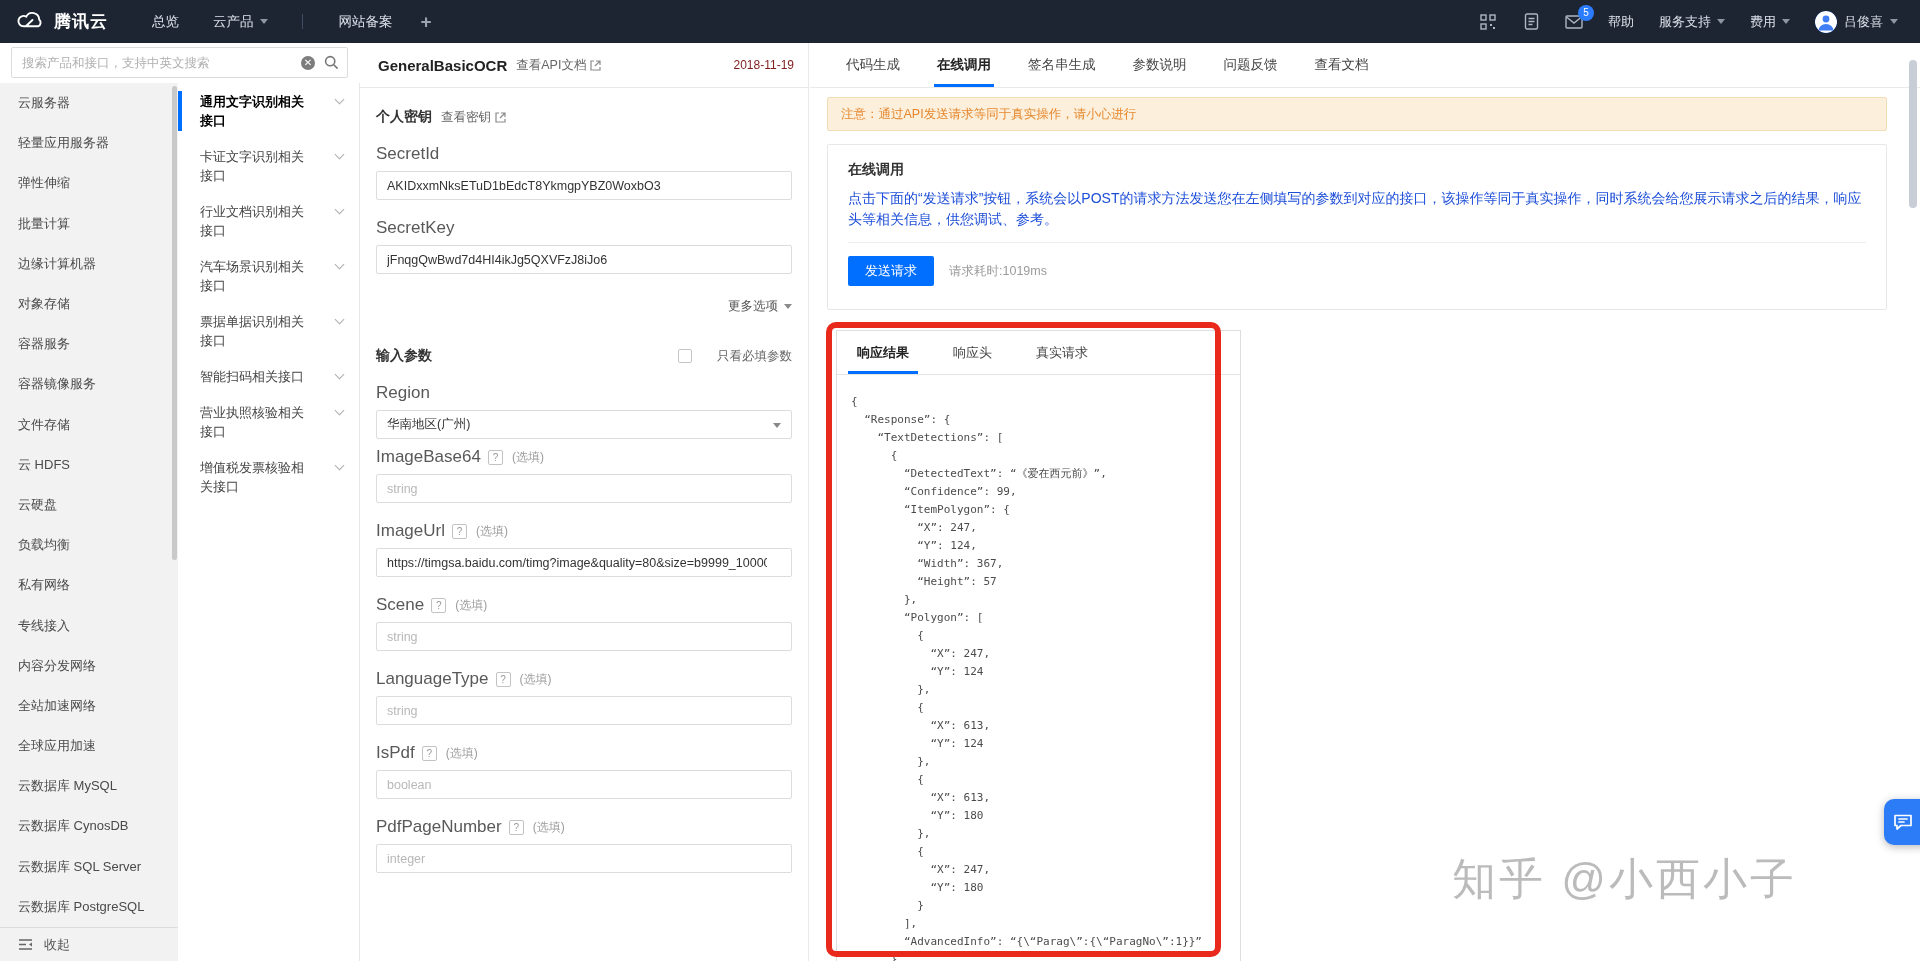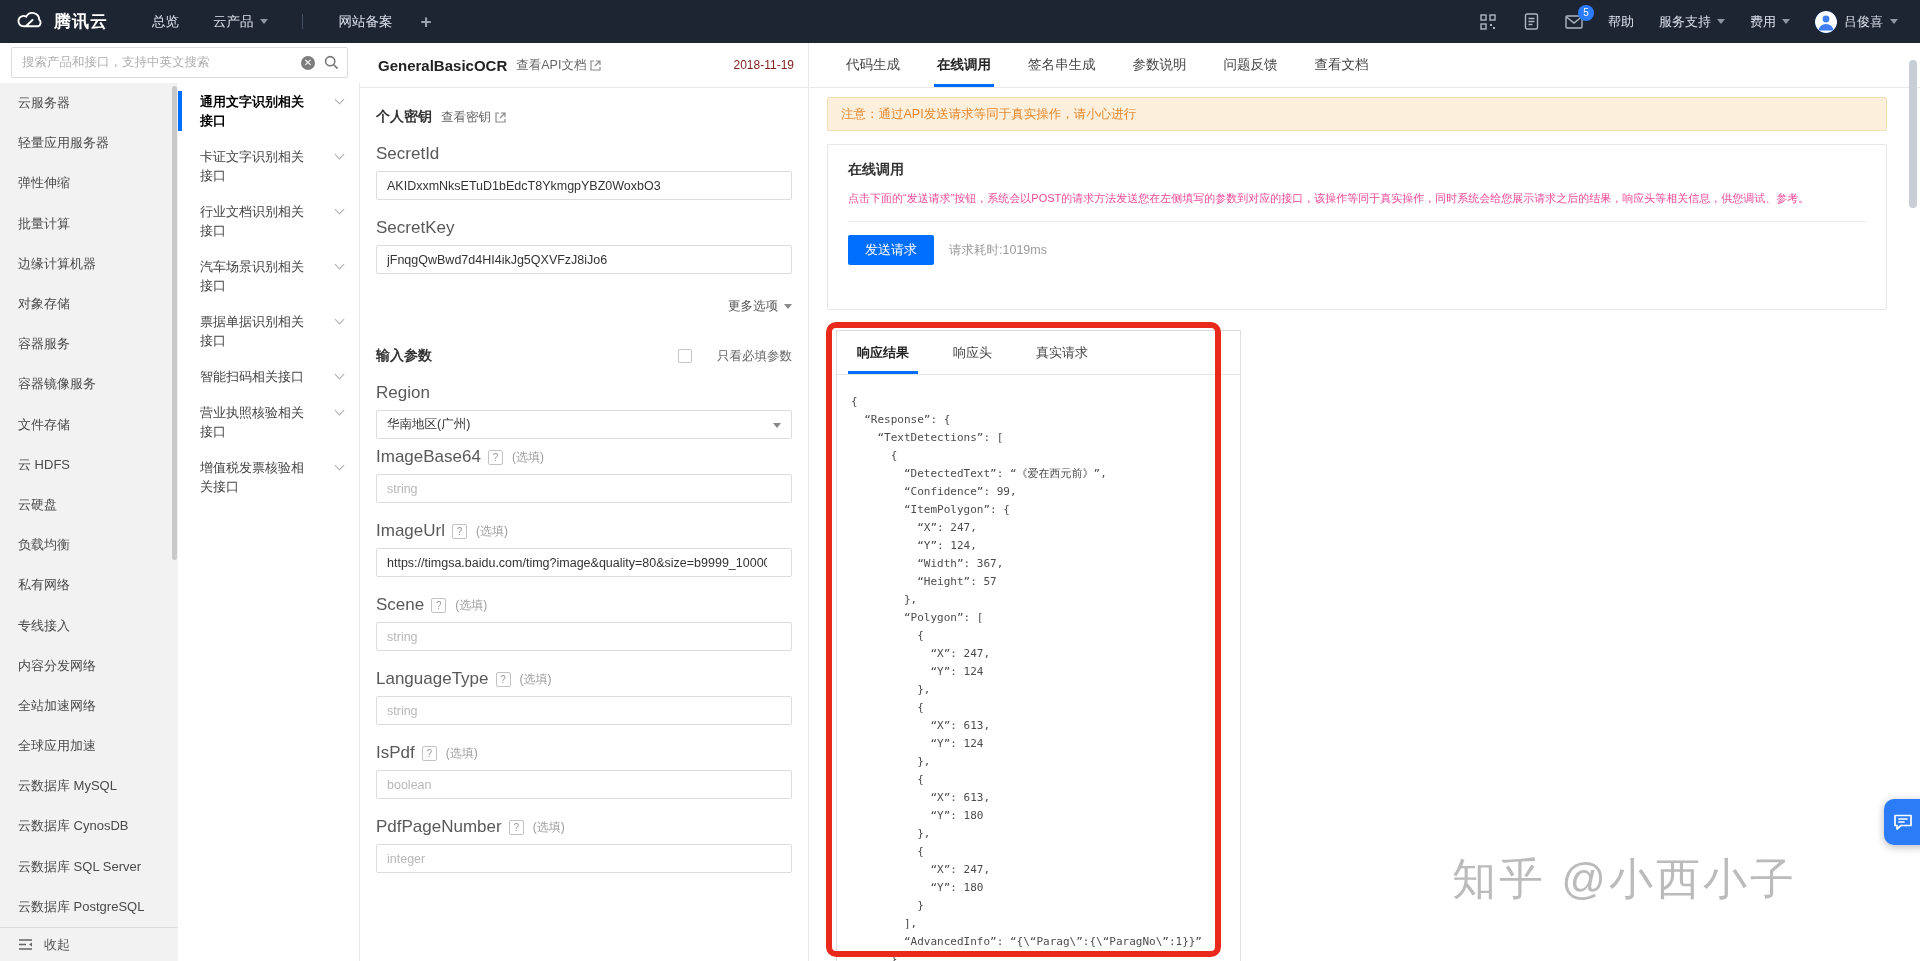--- a/index.html
+++ b/index.html
@@ -20,21 +20,21 @@
 .nav-right{margin-left:auto;display:flex;align-items:center;gap:25px;margin-right:22px;font-size:13px}
 .tb-icon{width:18px;height:18px;position:relative;cursor:pointer;display:flex;align-items:center;justify-content:center}
 .tb-icon svg{display:block}
 .mail-badge{position:absolute;top:-8px;right:-11px;background:#2b7cff;color:#fff;font-size:10px;min-width:16px;height:16px;border-radius:8px;line-height:16px;text-align:center;padding:0 3px}
 .user-chip{display:flex;align-items:center;gap:7px;cursor:pointer}
 .avatar{width:22px;height:22px;border-radius:50%;background:#3f7ef7;display:flex;align-items:center;justify-content:center;overflow:hidden}
 
 
 .search-row{position:absolute;left:0;top:43px;width:360px;height:40px;background:#fff;z-index:2}
 .search-box{position:absolute;left:11px;top:4px;width:337px;height:31px;border:1px solid #dcdcdc;border-radius:2px;background:#fff;display:flex;align-items:center;padding:0 8px 0 10px}
-.search-box input{border:none;outline:none;flex:1;font-size:12.5px;color:#333;font-family:Liberation Mono, monospace;min-width:0}
+.search-box input{border:none;outline:none;flex:1;font-size:12.5px;color:#333;font-family:Liberation Sans, sans-serif;min-width:0}
 .search-box input::placeholder{color:#afafaf}
 .clear-ic{width:14px;height:14px;border-radius:50%;background:#7d7d7d;color:#fff;font-size:10px;line-height:14px;text-align:center;cursor:pointer;margin-right:9px;flex:none}
 .mag-ic{cursor:pointer;flex:none;display:flex}
 
 
 .sidebar{position:absolute;left:0;top:83px;width:178px;height:878px;background:#f2f2f2;z-index:1}
 .sidebar-item{height:40.2px;display:flex;align-items:center;padding-left:18px;font-size:13px;color:#4a4a4a;cursor:pointer;white-space:nowrap}
 .sidebar-scroll{position:absolute;right:1px;top:3px;width:5px;height:474px;background:#c9c9c9;border-radius:3px}
 .collapse-row{position:absolute;bottom:0;left:0;right:0;height:34px;border-top:1px solid #dcdcdc;display:flex;align-items:center;padding-left:18px;gap:11px;color:#555;font-size:13px;cursor:pointer;background:#f2f2f2}
 
@@ -79,21 +79,21 @@
 
 
 .rightpanel{position:absolute;left:810px;top:43px;width:1110px;height:918px;background:#fff;z-index:1}
 .rtabs{height:45px;border-bottom:1px solid #e9e9e9;display:flex;align-items:flex-end;padding-left:36px;gap:37px}
 .rtab{font-size:13.5px;color:#444;padding-bottom:13px;position:relative;cursor:pointer;white-space:nowrap}
 .rtab.active{color:#222;font-weight:bold}
 .rtab.active::after{content:"";position:absolute;left:-3px;right:-3px;bottom:0;height:3px;background:#006eff}
 .warnbar{position:absolute;left:17px;top:54px;width:1060px;height:34px;background:#fcf0dc;border:1px solid #f1ddb6;border-radius:2px;display:flex;align-items:center;padding-left:13px;font-size:12.5px;color:#e5872d}
 .invokebox{position:absolute;left:17px;top:101px;width:1060px;height:166px;border:1px solid #e7e7e7;border-radius:2px;padding:0 20px;background:#fff}
 .invoke-head{margin-top:16px;font-size:14px;font-weight:bold;color:#333}
-.invoke-desc{margin-top:9px;font-size:11px;color:#ec4899;line-height:21px}
+.invoke-desc{margin-top:9px;font-size:14px;color:#1d4ed8;line-height:21px}
 .invoke-div{height:1px;background:#ececec;margin-top:12px}
 .invoke-actions{display:flex;align-items:center;margin-top:13px;gap:15px}
 .send-btn{background:#006eff;color:#fff;font-size:13px;height:30px;padding:0 17px;display:inline-flex;align-items:center;border-radius:2px;cursor:pointer;border:none;font-family:inherit}
 .elapsed{color:#9b9b9b;font-size:12.5px}
 .resp-panel{position:absolute;left:26px;top:287px;width:405px;height:700px;border:1px solid #dedede;background:#fff;overflow:hidden}
 .resp-tabs{height:44px;border-bottom:1px solid #e5e5e5;display:flex;align-items:flex-end;padding-left:20px;gap:44px}
 .resp-tab{font-size:13px;color:#444;padding-bottom:12px;position:relative;cursor:pointer;white-space:nowrap}
 .resp-tab.active{font-weight:bold;color:#222}
 .resp-tab.active::after{content:"";position:absolute;left:-9px;right:-9px;bottom:0;height:3px;background:#006eff}
 .resp-json{margin:18px 0 0 14px;font-family:"DejaVu Sans Mono","Liberation Mono",monospace;font-size:11px;line-height:18px;color:#4c4c4c;white-space:pre}

